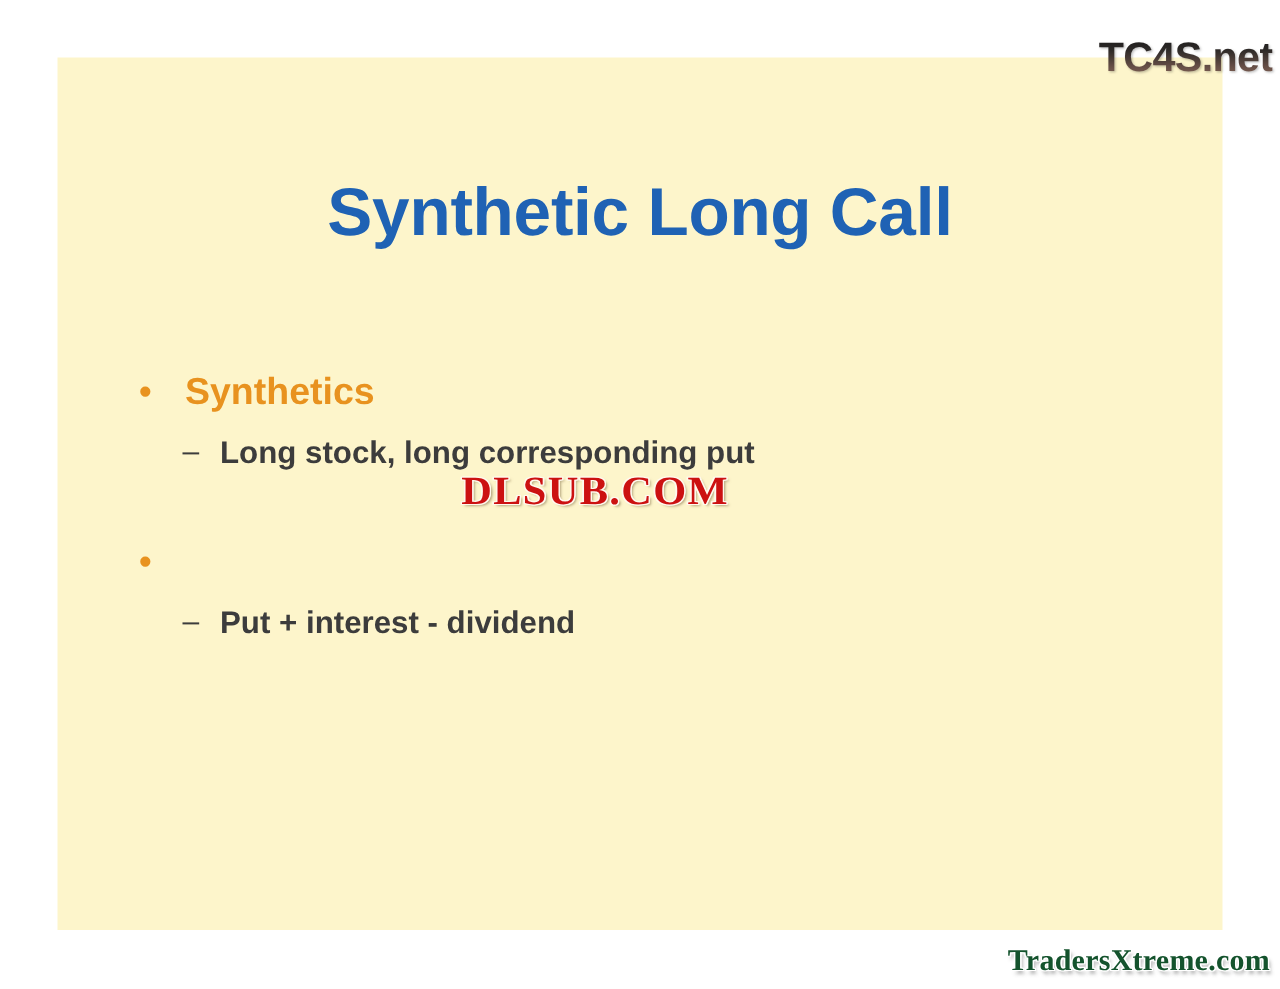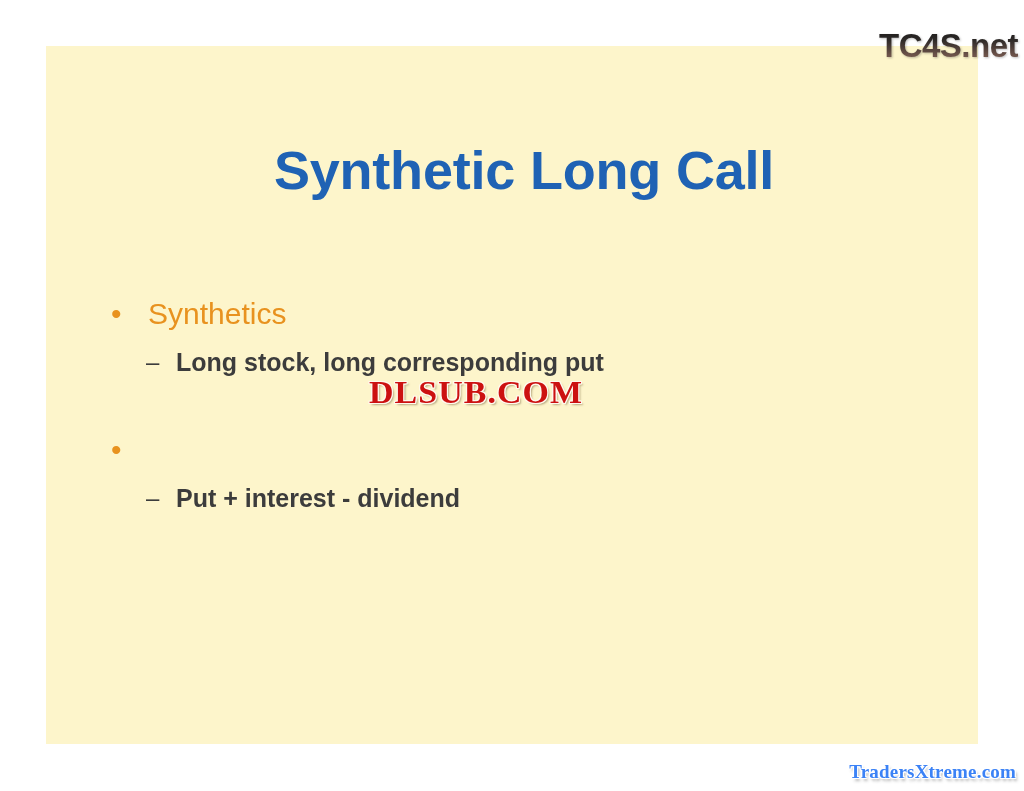--- a/index.html
+++ b/index.html
@@ -40,21 +40,20 @@
     left: 0;
     top: 96px;
     width: 932px;
     text-align: center;
     font-size: 54px;
     font-weight: bold;
     color: #1f62b4;
     letter-spacing: -0.2px;
     line-height: 1.05;
     white-space: nowrap;
-    padding-left: 12px;
   }
 
   
   #body-list {
     position: absolute;
     left: 58px;
     top: 246px;
     width: 830px;
   }
 
@@ -71,21 +70,21 @@
     font-size: 30px;
     line-height: 44px;
     color: #e8921f;
     text-align: left;
     padding-left: 7px;
     box-sizing: border-box;
   }
   .bullet-l1 .text {
     font-size: 30px;
     line-height: 44px;
-    font-weight: normal;
+    font-weight: bold;
     color: #e8921f;
     white-space: nowrap;
   }
 
   .bullet-l2 {
     position: relative;
     display: flex;
     align-items: flex-start;
     margin: 0 0 4px 0;
     padding-left: 42px;
@@ -153,24 +152,24 @@
     text-shadow: none;
     filter: drop-shadow(1px 1px 1px rgba(0,0,0,0.25));
     margin-top: 26px;
   }
 
   
   #tx-logo {
     position: absolute;
     right: 8px;
     bottom: 8px;
-    font-size: 19px;
+    font-size: 24px;
     font-weight: bold;
     font-family: "Liberation Serif", serif;
-    color: #3b82f6;
+    color: #14532d;
     letter-spacing: 0.2px;
     white-space: nowrap;
     text-shadow:
        1px  0   0 #ffffff,
       -1px  0   0 #ffffff,
        0    1px 0 #ffffff,
        0   -1px 0 #ffffff,
        1px  1px 0 #ffffff,
       -1px -1px 0 #ffffff,
        1px -1px 0 #ffffff,

